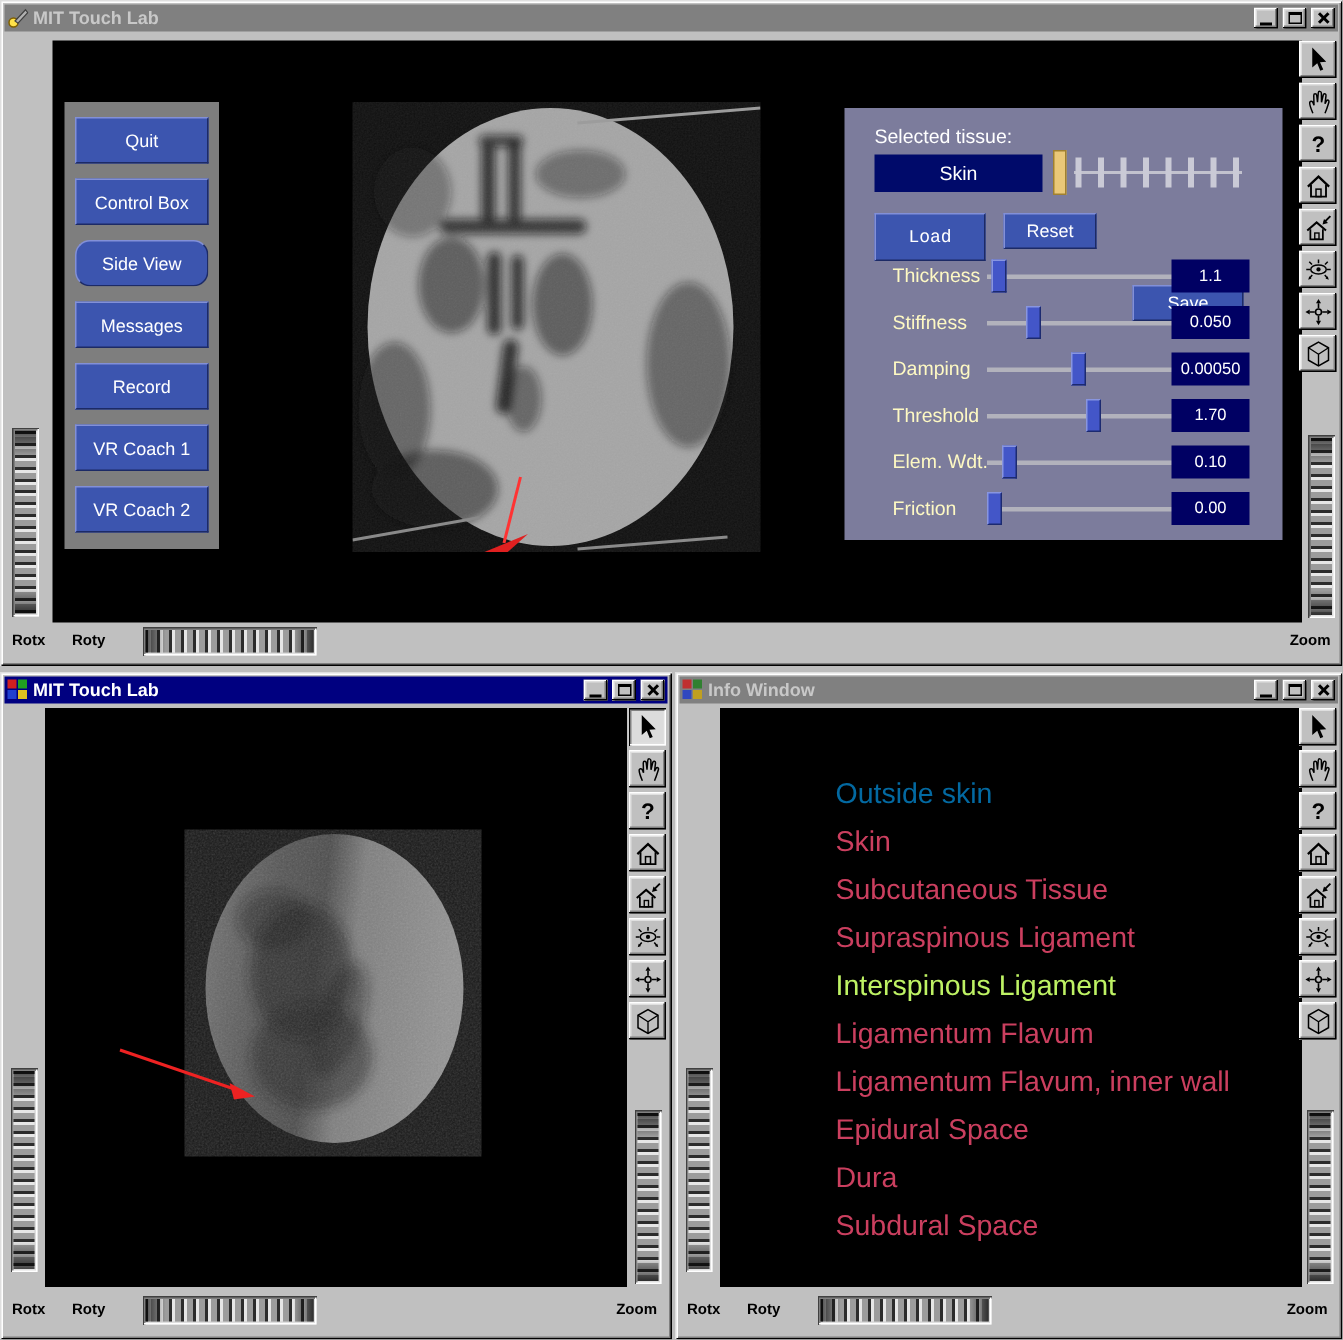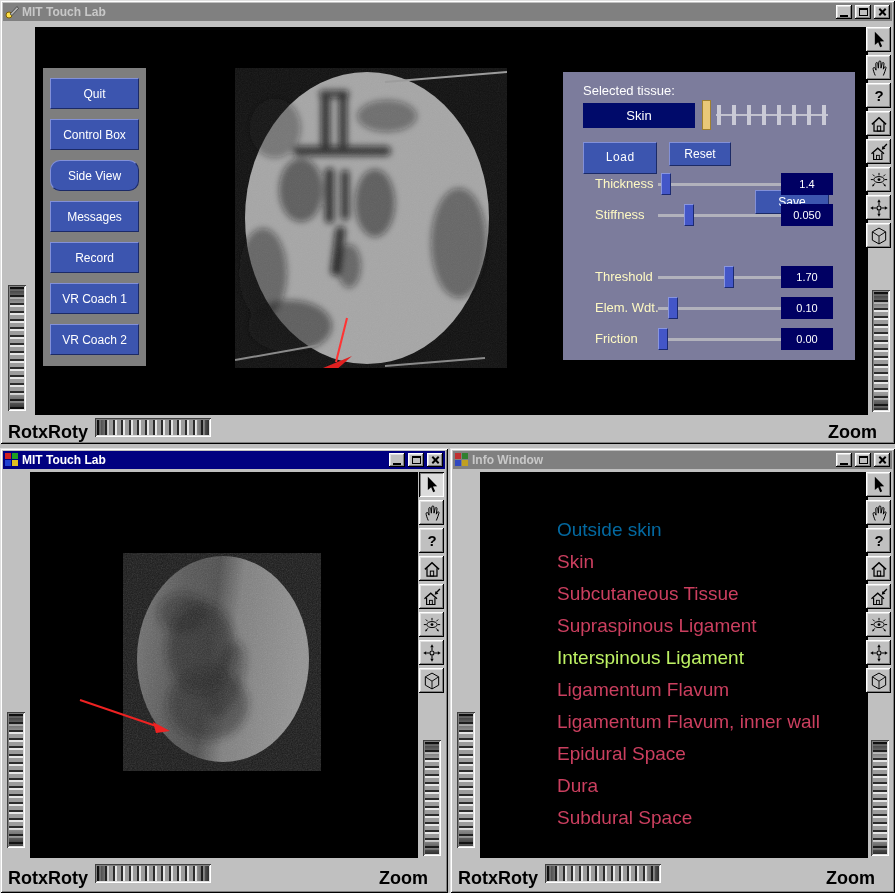--- a/index.html
+++ b/index.html
@@ -28,21 +28,21 @@
   .toolbar{position:absolute;display:flex;flex-direction:column;gap:3px;}
   .tbtn{width:25px;height:25px;display:flex;align-items:center;justify-content:center;}
   .tbi{width:20px;height:20px;}
   .wheel-frame{position:absolute;background:#c0c0c0;padding:2px;box-sizing:border-box;}
   .wheel-v{width:100%;height:100%;
      background:linear-gradient(180deg,rgba(0,0,0,.7) 0,rgba(0,0,0,0) 14%,rgba(0,0,0,0) 86%,rgba(0,0,0,.7) 100%),
      repeating-linear-gradient(180deg,#2c2c2c 0 2px,#e6e6e6 2px 4px,#9c9c9c 4px 8px);}
   .wheel-h{width:100%;height:100%;
      background:linear-gradient(90deg,rgba(0,0,0,.7) 0,rgba(0,0,0,0) 12%,rgba(0,0,0,0) 88%,rgba(0,0,0,.7) 100%),
      repeating-linear-gradient(90deg,#2c2c2c 0 2px,#e6e6e6 2px 4px,#9c9c9c 4px 8px);}
-  .hud{position:absolute;left:3px;right:13px;font-size:18px;font-weight:bold;color:#000;}
+  .hud{position:absolute;left:3px;right:3px;font-size:10px;font-weight:bold;color:#000;}
   .hud .lbl{position:absolute;}
   
   .bluebtn{position:absolute;background:#3c55af;color:#fff;text-align:center;
            border-top:1px solid #8290d8;border-left:1px solid #8290d8;
            border-bottom:1px solid #1c2a66;border-right:1px solid #1c2a66;
            display:flex;align-items:center;justify-content:center;font-size:12px;box-sizing:border-box;}
   
   #tissue-panel{position:absolute;left:528px;top:45px;width:292px;height:288px;background:#7c7c9c;color:#fff;}
   .tp-label{position:absolute;left:20px;top:11px;font-size:13px;}
   .tp-skin{position:absolute;left:20px;top:31px;width:112px;height:25px;background:#000a6a;color:#fff;
@@ -201,29 +201,37 @@
         <div class="bluebtn" style="left:20px;top:70px;width:74px;height:32px;font-family:Liberation Mono, monospace;">Load</div>
         <div class="bluebtn" style="left:106px;top:70px;width:62px;height:24px;">Reset</div>
         <div class="bluebtn" style="left:192px;top:70px;width:74px;height:24px;margin-top:48px;">Save</div>
 
         <div class="srow" style="top:100px;">
           <span class="slabel">Thickness</span>
           <div class="strack"></div>
           <div class="szone">
               <div class="shandle" style="left: 3px;"></div>
             </div>
-          <div class="sval">1.4</div>
+          <div class="sval">1.1</div>
         </div>
         <div class="srow" style="top:131px;">
           <span class="slabel">Stiffness</span>
           <div class="strack"></div>
           <div class="szone">
               <div class="shandle" style="left: 26px;"></div>
             </div>
           <div class="sval">0.050</div>
+        </div>
+        <div class="srow" style="top:162px;">
+          <span class="slabel">Damping</span>
+          <div class="strack"></div>
+          <div class="szone">
+              <div class="shandle" style="left: 56px;"></div>
+            </div>
+          <div class="sval">0.00050</div>
         </div>
         <div class="srow" style="top:193px;">
           <span class="slabel">Threshold</span>
           <div class="strack"></div>
           <div class="szone">
               <div class="shandle" style="left: 66px;"></div>
             </div>
           <div class="sval">1.70</div>
         </div>
         <div class="srow" style="top:224px;">

